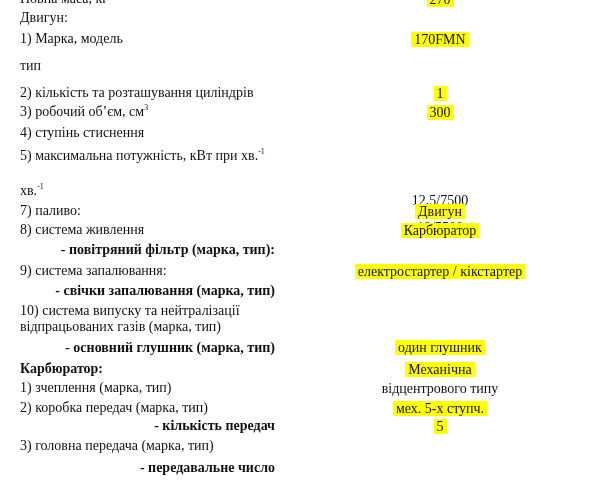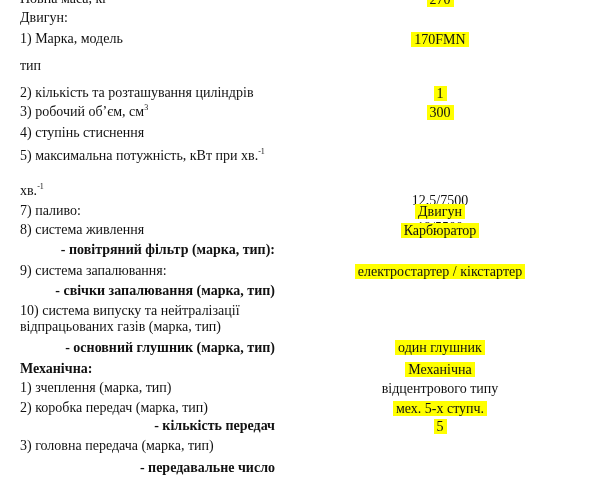--- a/index.html
+++ b/index.html
@@ -97,21 +97,21 @@
     <span>відпрацьованих газів (марка, тип)</span>
   </span>
   <span class="val" style="top:8px;margin-top:28px;"><span class="hl">один глушник</span></span>
 </div>
 
 <div class="row" style="top:340px;">
   <span class="label sub">- основний глушник (марка, тип)</span>
 </div>
 
 <div class="row" style="top:361px;">
-  <span class="label bold">Механічна:</span>
+  <span class="label bold">Карбюратор:</span>
   <span class="val"><span class="hl">Механічна</span></span>
 </div>
 
 <div class="row" style="top:380px;">
   <span class="label">1) зчеплення (марка, тип)</span>
   <span class="val">відцентрового типу</span>
 </div>
 
 <div class="row" style="top:400px;">
   <span class="label">2) коробка передач (марка, тип)</span>

